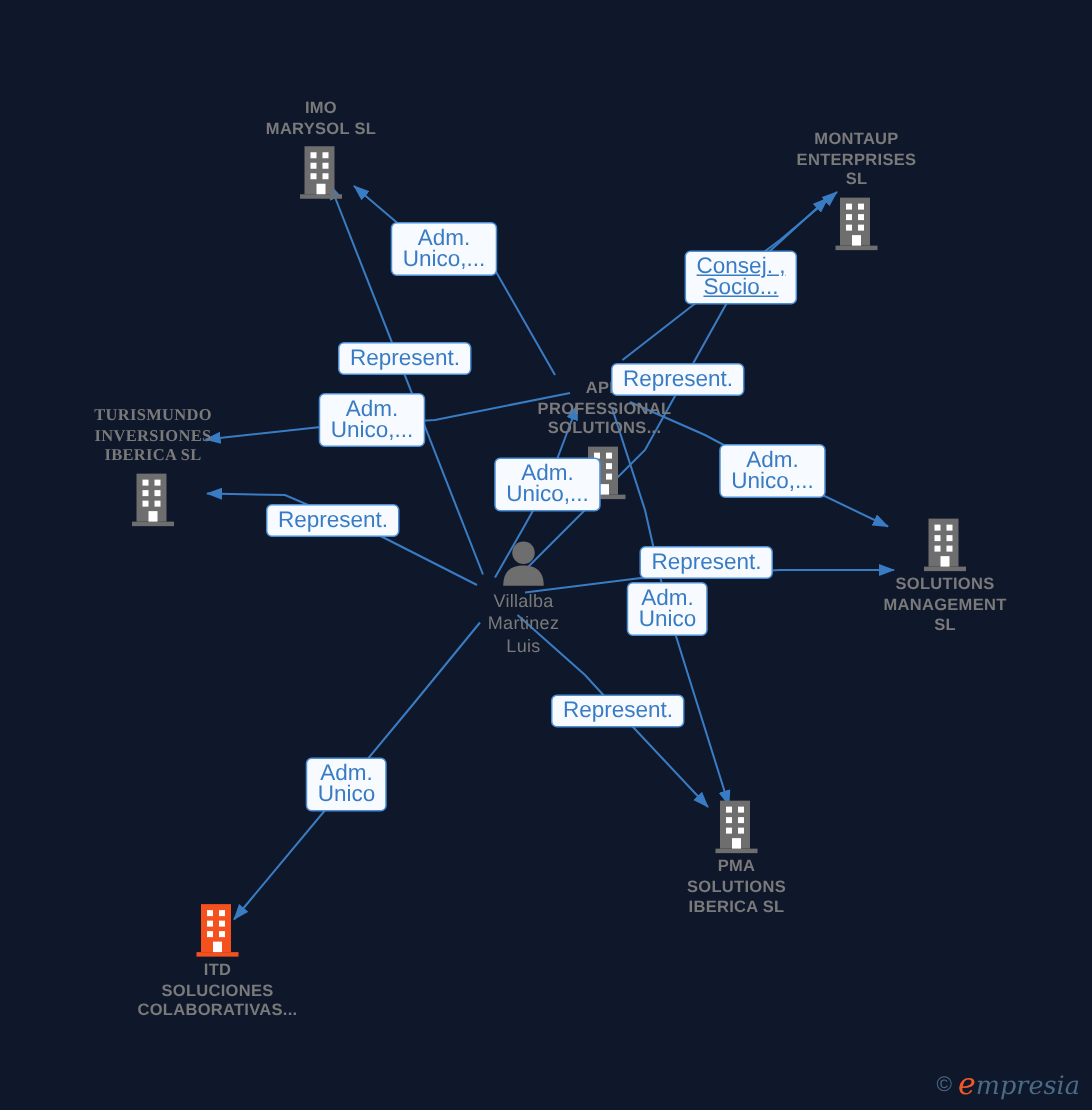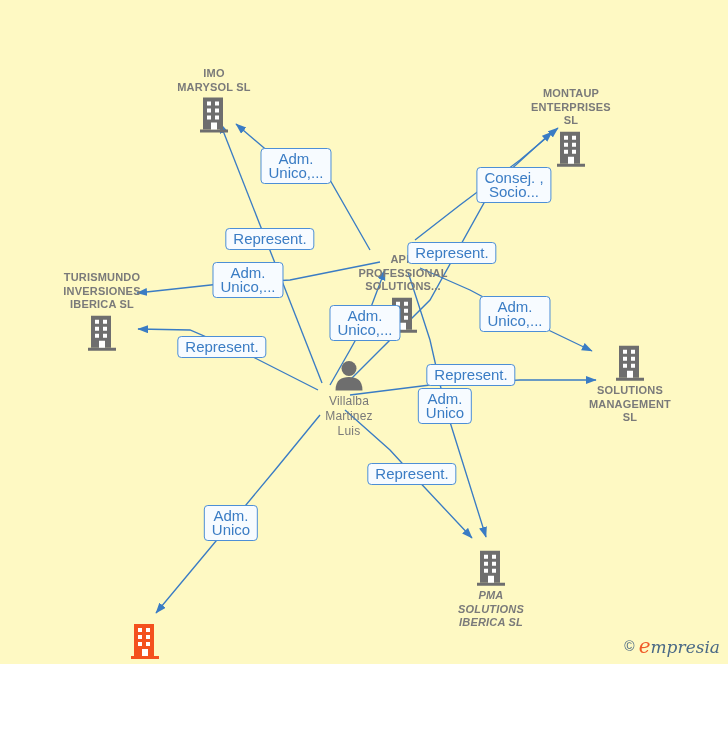--- a/index.html
+++ b/index.html
@@ -7,22 +7,22 @@
     margin: 0;
     padding: 0;
     background: #ffffff;
   }
   body {
     font-family: "Liberation Sans", sans-serif;
   }
   #graph-canvas {
     position: relative;
     width: 728px;
-    height: 664px;
-    background: #fef9c3;
+    height: 740px;
+    background: #0f172a;
     overflow: hidden;
   }
   #edge-layer {
     position: absolute;
     left: 0;
     top: 0;
     width: 728px;
     height: 740px;
   }
   .node {
@@ -163,21 +163,21 @@
             <rect x="2" y="34" width="28" height="3" fill="#6e6e6e"></rect>
             <rect x="9" y="6" width="4" height="4" fill="#ffffff"></rect>
             <rect x="17" y="6" width="4" height="4" fill="#ffffff"></rect>
             <rect x="9" y="13" width="4" height="4" fill="#ffffff"></rect>
             <rect x="17" y="13" width="4" height="4" fill="#ffffff"></rect>
             <rect x="9" y="20" width="4" height="4" fill="#ffffff"></rect>
             <rect x="17" y="20" width="4" height="4" fill="#ffffff"></rect>
             <rect x="13" y="27" width="6" height="7" fill="#ffffff"></rect>
           </svg></span>
       </div>
-      <div class="node" style="left: 102px; top: 311px;">
+      <div class="node" style="left: 102px; top: 311px; font-family: Liberation Serif, serif;">
         <span class="node-label above">TURISMUNDO
 INVERSIONES
 IBERICA  SL</span>
         <span class="node-icon"><svg width="32" height="38" viewBox="0 0 32 38" xmlns="http://www.w3.org/2000/svg">
             <rect x="5" y="2" width="20" height="32" fill="#6e6e6e"></rect>
             <rect x="2" y="34" width="28" height="3" fill="#6e6e6e"></rect>
             <rect x="9" y="6" width="4" height="4" fill="#ffffff"></rect>
             <rect x="17" y="6" width="4" height="4" fill="#ffffff"></rect>
             <rect x="9" y="13" width="4" height="4" fill="#ffffff"></rect>
             <rect x="17" y="13" width="4" height="4" fill="#ffffff"></rect>
@@ -204,21 +204,21 @@
       </div>
       <div class="node" style="left: 349px; top: 399px;">
         <span class="node-icon"><svg width="34" height="32" viewBox="0 0 34 32" xmlns="http://www.w3.org/2000/svg">
             <circle cx="17" cy="9" r="7.5" fill="#6e6e6e"></circle>
             <path d="M3.5,31 C3.5,20.5 9.5,17.5 17,17.5 C24.5,17.5 30.5,20.5 30.5,31 Z" fill="#6e6e6e"></path>
           </svg></span>
         <span class="node-label person-label">Villalba
 Martinez
 Luis</span>
       </div>
-      <div class="node" style="left: 491px; top: 589px; font-style: italic;">
+      <div class="node" style="left: 491px; top: 572px;">
         <span class="node-icon"><svg width="32" height="38" viewBox="0 0 32 38" xmlns="http://www.w3.org/2000/svg">
             <rect x="5" y="2" width="20" height="32" fill="#6e6e6e"></rect>
             <rect x="2" y="34" width="28" height="3" fill="#6e6e6e"></rect>
             <rect x="9" y="6" width="4" height="4" fill="#ffffff"></rect>
             <rect x="17" y="6" width="4" height="4" fill="#ffffff"></rect>
             <rect x="9" y="13" width="4" height="4" fill="#ffffff"></rect>
             <rect x="17" y="13" width="4" height="4" fill="#ffffff"></rect>
             <rect x="9" y="20" width="4" height="4" fill="#ffffff"></rect>
             <rect x="17" y="20" width="4" height="4" fill="#ffffff"></rect>
             <rect x="13" y="27" width="6" height="7" fill="#ffffff"></rect>
@@ -232,26 +232,29 @@
             <rect x="5" y="2" width="20" height="32" fill="#f4511e"></rect>
             <rect x="2" y="34" width="28" height="3" fill="#f4511e"></rect>
             <rect x="9" y="6" width="4" height="4" fill="#ffffff"></rect>
             <rect x="17" y="6" width="4" height="4" fill="#ffffff"></rect>
             <rect x="9" y="13" width="4" height="4" fill="#ffffff"></rect>
             <rect x="17" y="13" width="4" height="4" fill="#ffffff"></rect>
             <rect x="9" y="20" width="4" height="4" fill="#ffffff"></rect>
             <rect x="17" y="20" width="4" height="4" fill="#ffffff"></rect>
             <rect x="13" y="27" width="6" height="7" fill="#ffffff"></rect>
           </svg></span>
+        <span class="node-label">ITD
+SOLUCIONES
+COLABORATIVAS...</span>
       </div>
     </div>
   <div id="edge-label-layer">
       <div class="edge-label" style="left: 296px; top: 166px;">Adm.
 Unico,...</div>
-      <div class="edge-label" style="left: 514px; top: 185px;">Consej. ,
+      <div class="edge-label" style="left: 494px; top: 185px; text-decoration: underline;">Consej. ,
 Socio...</div>
       <div class="edge-label" style="left: 270px; top: 239px;">Represent.</div>
       <div class="edge-label" style="left: 452px; top: 253px;">Represent.</div>
       <div class="edge-label" style="left: 248px; top: 280px;">Adm.
 Unico,...</div>
       <div class="edge-label" style="left: 515px; top: 314px;">Adm.
 Unico,...</div>
       <div class="edge-label" style="left: 365px; top: 323px;">Adm.
 Unico,...</div>
       <div class="edge-label" style="left: 222px; top: 347px;">Represent.</div>

